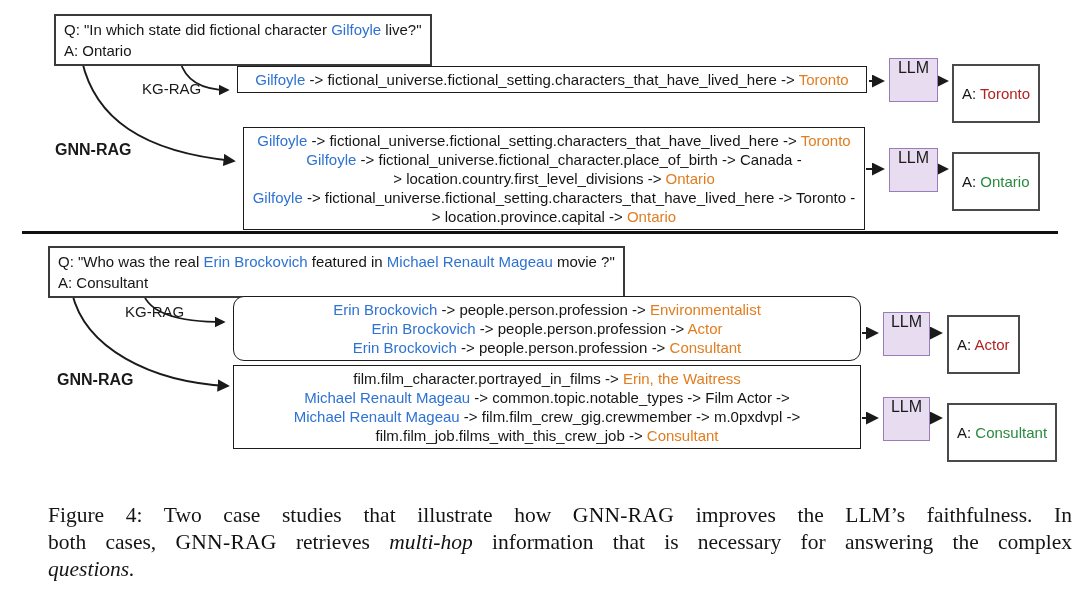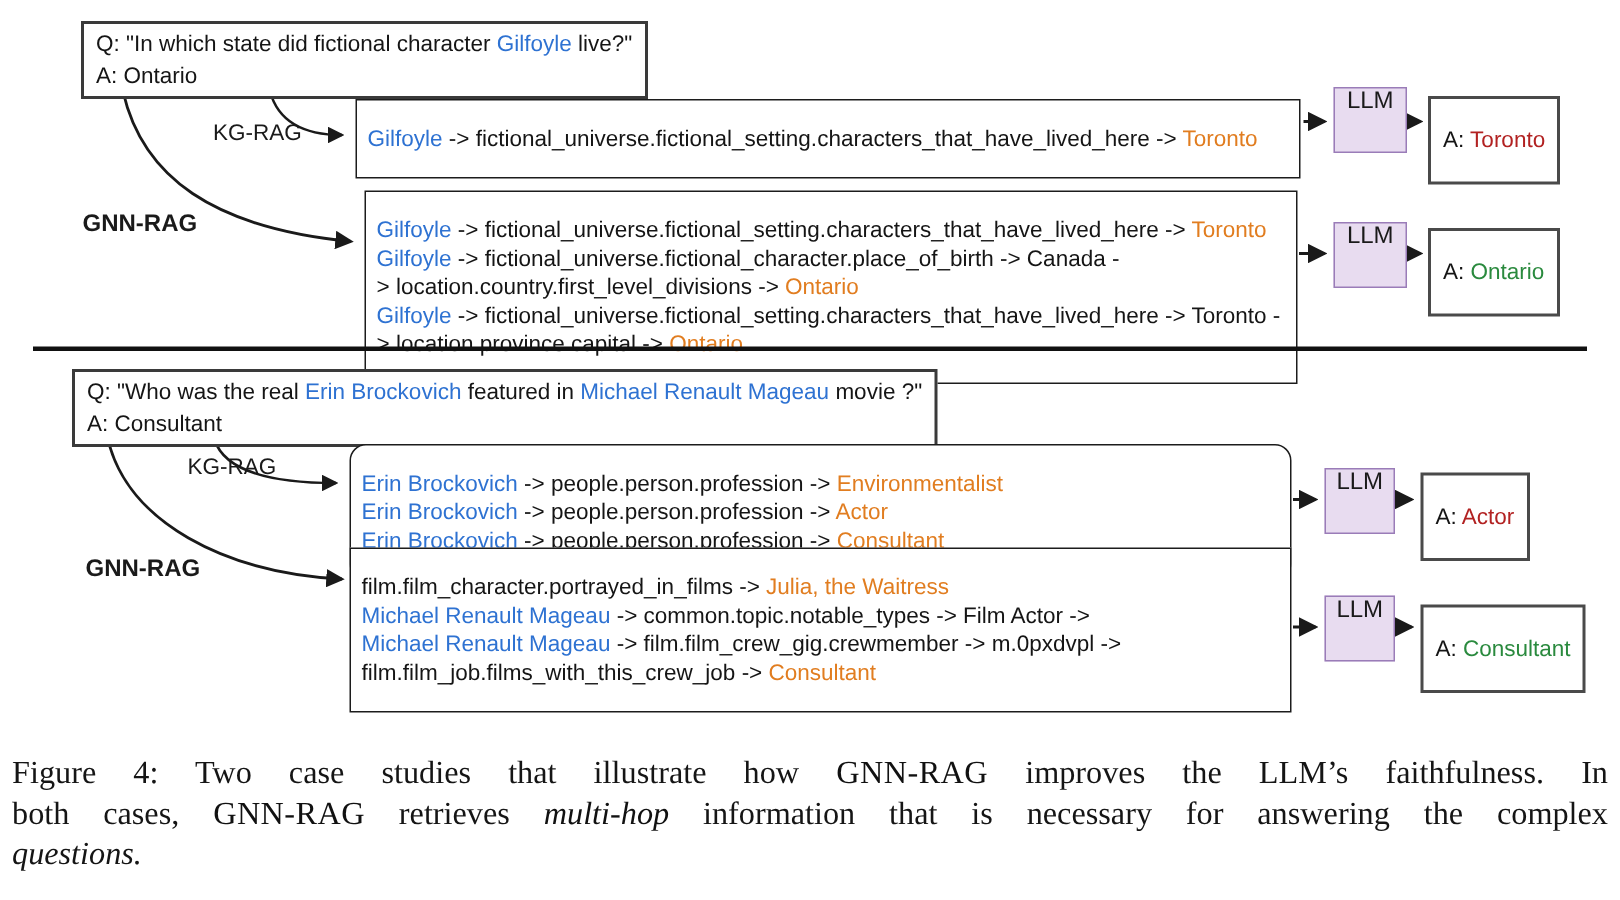--- a/index.html
+++ b/index.html
@@ -17,23 +17,24 @@
     background:#fff;
     padding:3px 8px;
     font-size:15px;
     line-height:21px;
     white-space:nowrap;
     display:inline-block;
   }
   .pathbox{
     border:1.6px solid #1c1c1c;
     background:#fff;
-    padding:16px 7px;
+    padding:3px 7px;
     font-size:15px;
     line-height:19px;
+    text-align:center;
   }
   .pathbox .line{white-space:nowrap;overflow:hidden;}
   .llmbox{
     background:#e8dcf0;
     border:1.6px solid #9a7cb8;
     display:flex;align-items:flex-start;justify-content:center;
     font-size:16px;color:#1a1a1a;
   }
   .ansbox{
     border:2px solid #4a4a4a;
@@ -45,21 +46,21 @@
   }
   .raglabel{font-size:15px;color:#1a1a1a;white-space:nowrap;}
   .raglabel.bold{font-weight:bold;font-size:16px;}
   .divider{background:#111;height:3px;}
   .caption{
     font-family:"Liberation Serif","DejaVu Serif",serif;
     font-size:21.5px;
     line-height:27px;
     color:#111;
   }
-  .caption .capline{text-align:justify;text-align-last:justify;}
+  .caption .capline{text-align:justify;text-align-last:justify;margin-left:40px;}
   .caption .capline.last{text-align-last:left;font-style:italic;}
   .seg-plain{color:#151515}
   .seg-blue{color:#2e72d2}
   .seg-orange{color:#e17d20}
   .seg-wrong{color:#b22222}
   .seg-correct{color:#2a8a3e}
   .seg-sc{font-variant:small-caps;letter-spacing:0.3px}
   .seg-it{font-style:italic}
   svg.overlay{position:absolute;left:0;top:0;pointer-events:none;}
 </style>
@@ -137,21 +138,21 @@
     <div class="line"><span class="seg-blue">Erin Brockovich</span><span class="seg-plain"> -&gt; people.person.profession -&gt; </span><span class="seg-orange">Actor</span></div>
     <div class="line"><span class="seg-blue">Erin Brockovich</span><span class="seg-plain"> -&gt; people.person.profession -&gt; </span><span class="seg-orange">Consultant</span></div>
   </div>
 
   <div class="abs llmbox" style="left:883px;top:312px;width:45px;height:42px;">
     <span>LLM</span>
   </div>
   <div class="abs ansbox" style="left:947px;top:315px;"><span class="seg-plain">A: </span><span class="seg-wrong">Actor</span></div>
 
   <div class="abs pathbox" style="left:233px;top:365px;width:612px;">
-    <div class="line"><span class="seg-plain">film.film_character.portrayed_in_films -&gt; </span><span class="seg-orange">Julia, the Waitress</span></div>
+    <div class="line"><span class="seg-plain">film.film_character.portrayed_in_films -&gt; </span><span class="seg-orange">Erin, the Waitress</span></div>
     <div class="line"><span class="seg-blue">Michael Renault Mageau</span><span class="seg-plain"> -&gt; common.topic.notable_types -&gt; Film Actor -&gt;</span></div>
     <div class="line"><span class="seg-blue">Michael Renault Mageau</span><span class="seg-plain"> -&gt; film.film_crew_gig.crewmember -&gt; m.0pxdvpl -&gt;</span></div>
     <div class="line"><span class="seg-plain">film.film_job.films_with_this_crew_job -&gt; </span><span class="seg-orange">Consultant</span></div>
   </div>
 
   <div class="abs llmbox" style="left:883px;top:397px;width:45px;height:42px;">
     <span>LLM</span>
   </div>
   <div class="abs ansbox" style="left:947px;top:403px;"><span class="seg-plain">A: </span><span class="seg-correct">Consultant</span></div>
 

